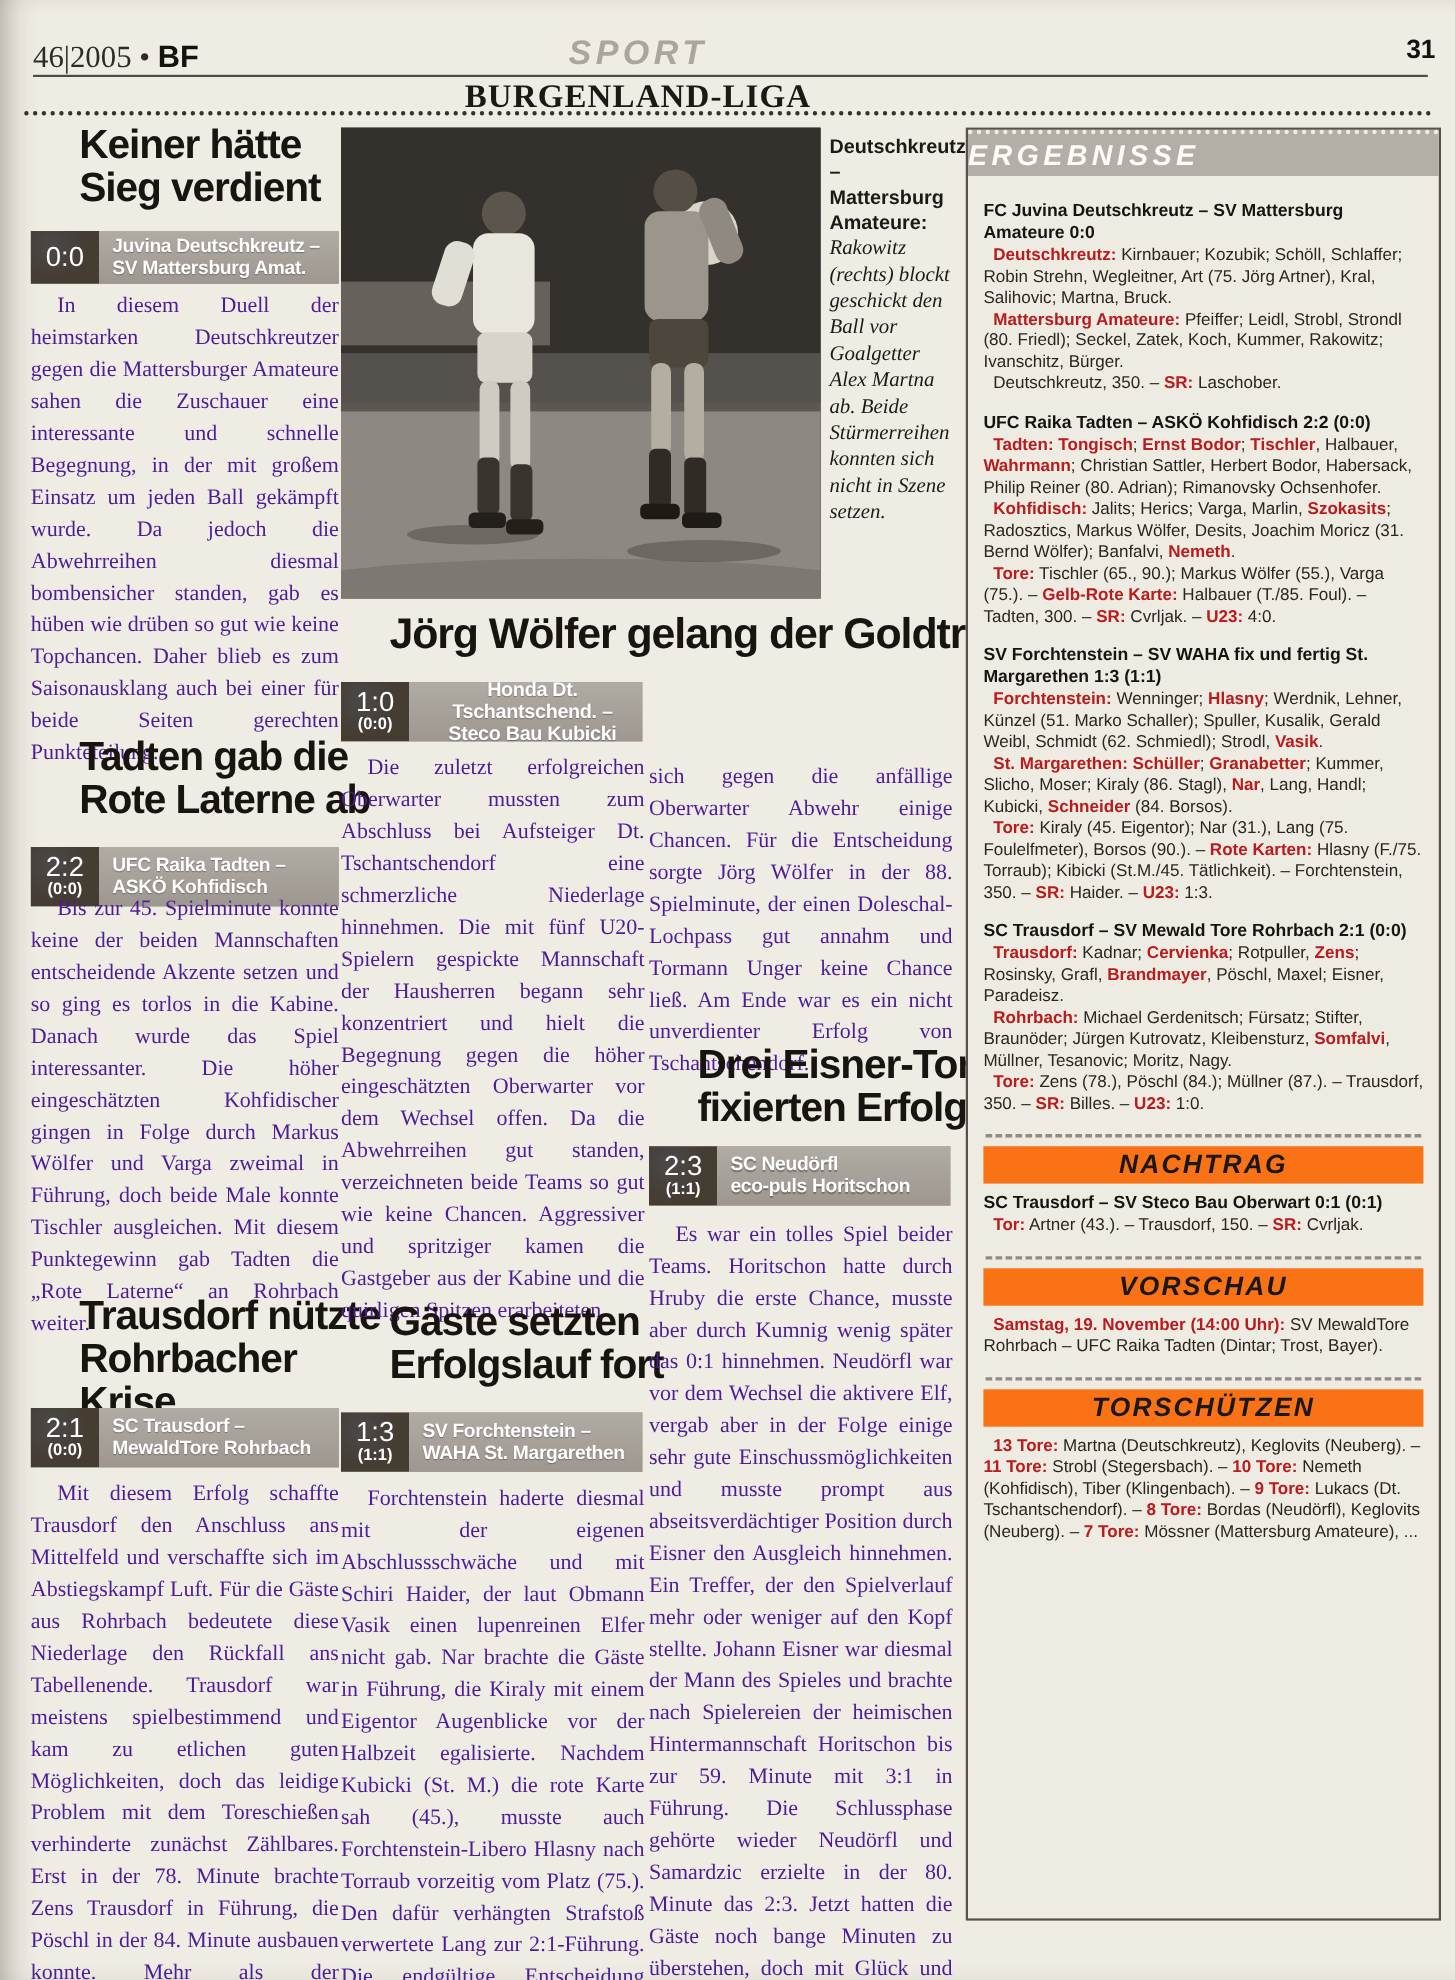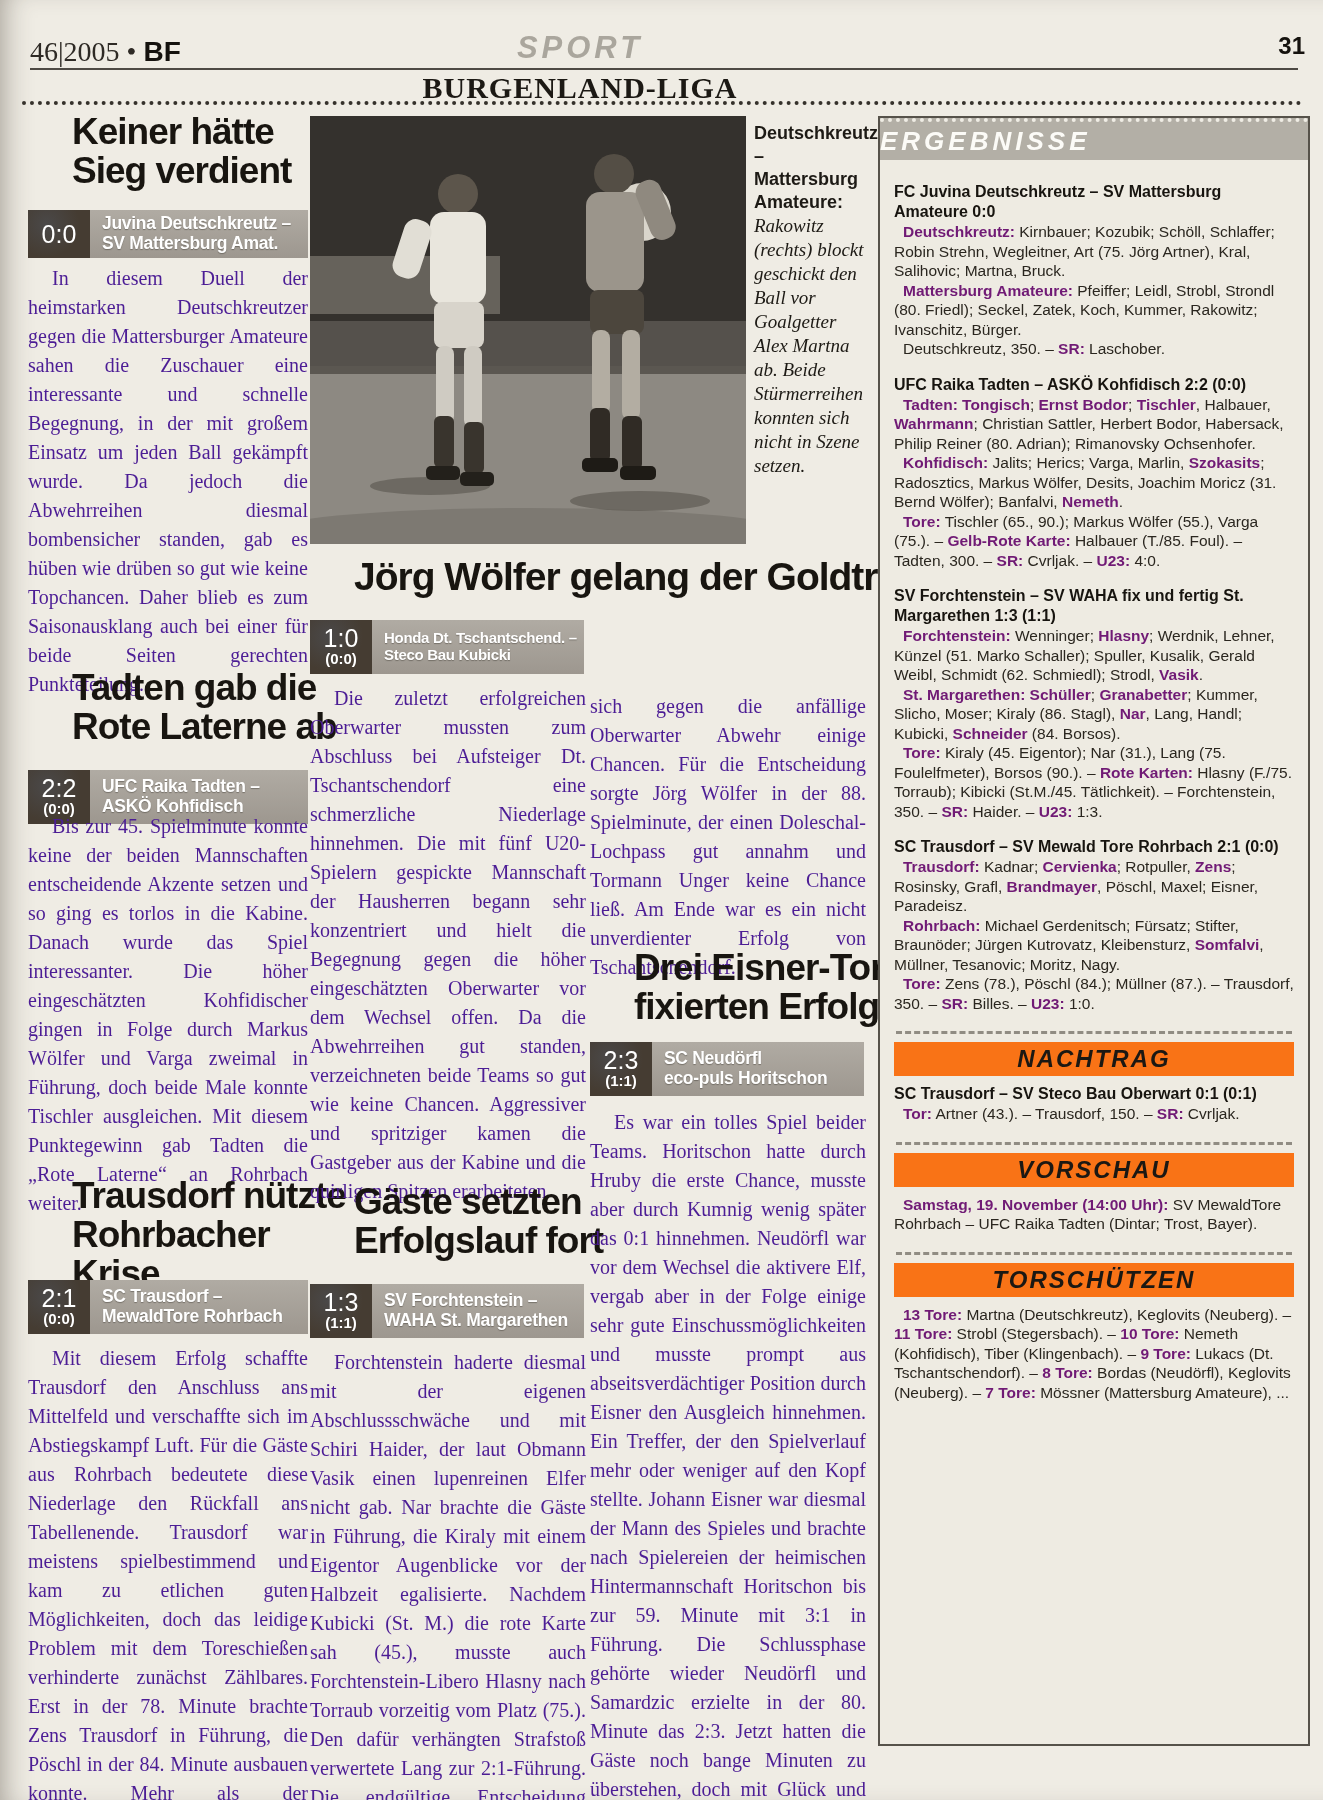--- a/index.html
+++ b/index.html
@@ -49,21 +49,21 @@
   #caption .ci{font-family:"Liberation Serif",serif;font-style:italic;font-size:19px;line-height:24px;}
 
   
   #panel{top:116px;left:878px;width:432px;height:1630px;border:2px solid #56524a;box-sizing:border-box;background:#eeebe2;}
   .panel-head{height:38px;background:#b3afa6;border-top:4px dotted #efece4;display:flex;align-items:center;}
   .panel-head span{color:#fcfbf7;font-weight:bold;font-style:italic;font-size:26px;letter-spacing:4px;}
   .panel-body{padding:10px 14px 0 14px;}
   .match{margin-top:12px;margin-bottom:16px;}
   .mh{margin:0;font-weight:bold;font-size:16px;line-height:20px;color:#17140f;}
   .rp{margin:0;font-size:15.5px;line-height:19.5px;color:#2a261f;text-indent:9px;hyphens:auto;}
-  .rp .b{font-weight:bold;color:#701a75;}
+  .rp .b{font-weight:bold;color:#b91c1c;}
   .sec-rule{border-top:3px dashed #908c83;margin:18px 2px 8px 2px;}
   .sec-bar{height:34px;background:#f97316;display:flex;align-items:center;justify-content:center;
            font-weight:bold;font-style:italic;font-size:24px;letter-spacing:2px;color:#1b1813;}
   .sec-content{margin-top:8px;}
 </style>
 </head>
 <body>
 
 <div id="page">
 
@@ -167,21 +167,21 @@
   <div class="abs" id="caption">
     <span class="cb">Deutschkreutz – Mattersburg Amateure: </span><span class="ci">Rakowitz (rechts) blockt geschickt den Ball vor Goalgetter Alex Martna ab. Beide Stürmerreihen konnten sich nicht in Szene setzen.</span>
   </div>
 
   <div class="abs hl hl-wide" style="top:556px;left:310px;width:562px;">Jörg Wölfer gelang der Goldtreffer</div>
   <div class="abs scorebox" style="top:620px;left:310px;width:274px;">
     <div class="score-cell">
       <div class="score">1:0</div>
       <div class="halftime">(0:0)</div>
     </div>
-    <div class="team-cell" style="font-size:15px;">
+    <div class="team-cell" style="font-size:18px;text-align:center;">
       <div>Honda Dt. Tschantschend. –</div>
       <div>Steco Bau Kubicki</div>
     </div>
   </div>
   <div class="abs bodytxt" style="top:684px;left:310px;width:276px;">
     <p>Die zuletzt erfolgreichen Oberwarter mussten zum Abschluss bei Aufsteiger Dt. Tschantschendorf eine schmerzliche Niederlage hinnehmen. Die mit fünf U20-Spielern gespickte Mannschaft der Hausherren begann sehr konzentriert und hielt die Begegnung gegen die höher eingeschätzten Oberwarter vor dem Wechsel offen. Da die Abwehrreihen gut standen, verzeichneten beide Teams so gut wie keine Chancen. Aggressiver und spritziger kamen die Gastgeber aus der Kabine und die quirligen Spitzen erarbeiteten</p>
   </div>
   <div class="abs bodytxt" style="top:692px;left:590px;width:276px;">
     <p style="text-indent:0;">sich gegen die anfällige Oberwarter Abwehr einige Chancen. Für die Entscheidung sorgte Jörg Wölfer in der 88. Spielminute, der einen Doleschal-Lochpass gut annahm und Tormann Unger keine Chance ließ. Am Ende war es ein nicht unverdienter Erfolg von Tschantschendorf.</p>
   </div>

